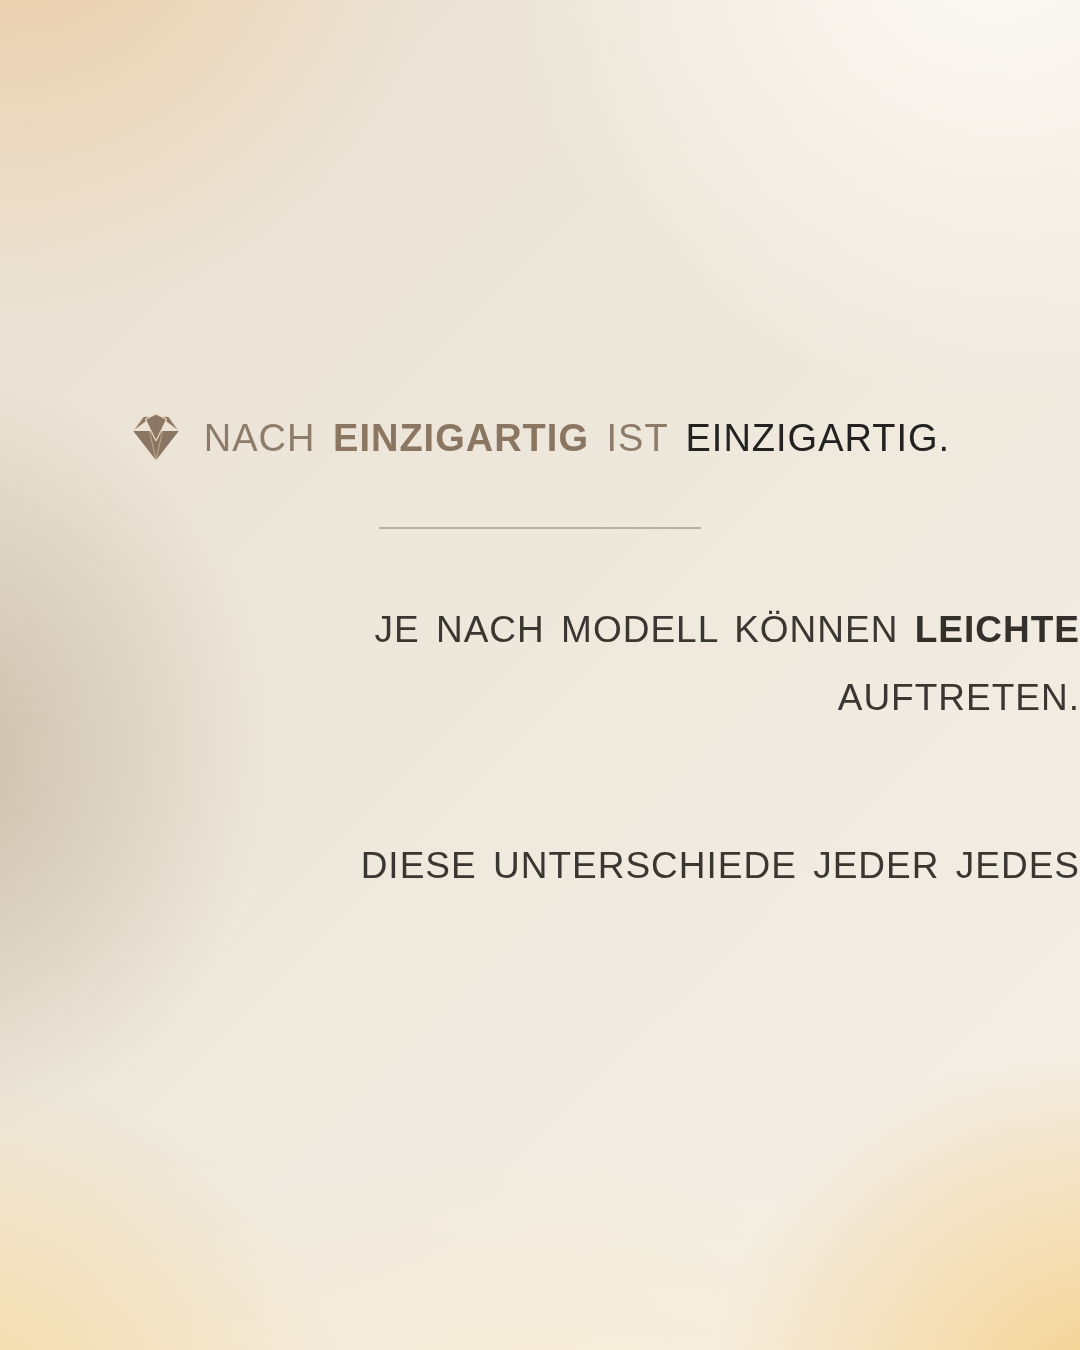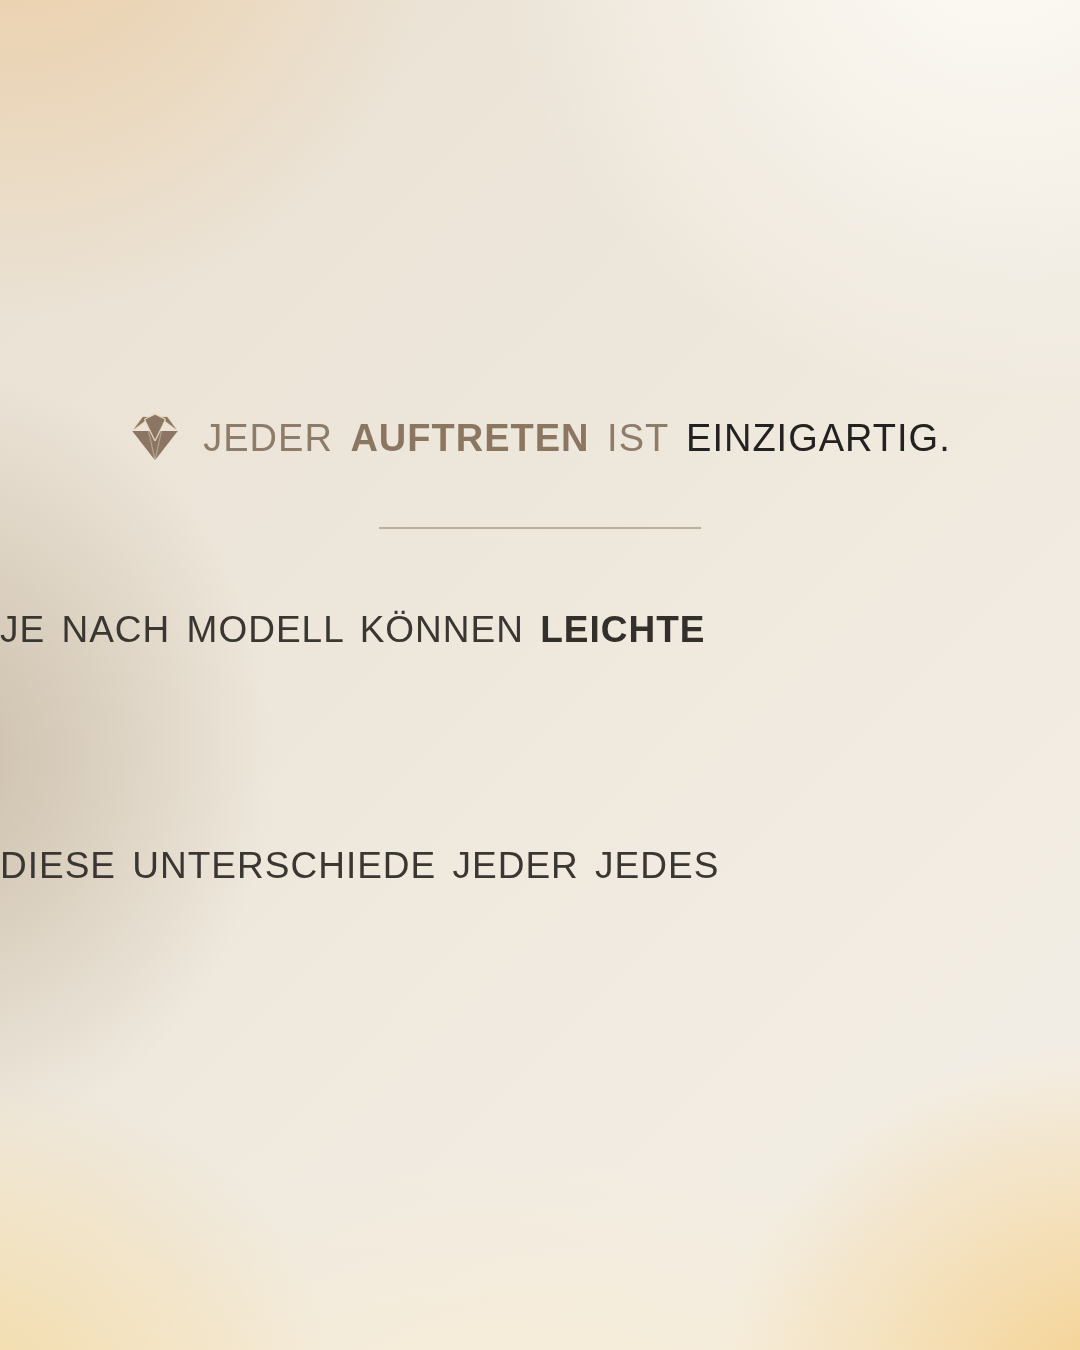--- a/index.html
+++ b/index.html
@@ -64,22 +64,22 @@
     transform: translateX(-50%);
     width: 322px;
     height: 2px;
     background: #b3a593;
     opacity: 0.85;
   }
 
   .para {
     position: absolute;
     left: 0;
-    right: 12px;
-    text-align: left;
+    right: 0;
+    text-align: right;
     font-size: 37px;
     letter-spacing: 1px;
     word-spacing: 5px;
     line-height: 68px;
     color: #3a3631;
   }
   .para .b {
     font-weight: bold;
     color: #332f2a;
   }
@@ -99,27 +99,28 @@
 
       <line x1="24" y1="22" x2="32" y2="58" stroke="#e9d7bf" stroke-width="1.5" opacity="0.45"></line>
       <line x1="40" y1="22" x2="32" y2="58" stroke="#e9d7bf" stroke-width="1.5" opacity="0.45"></line>
 
       <polygon points="17,5 26,5 6,20" fill="#8a7663" stroke="#e9d7bf" stroke-width="2.5" stroke-linejoin="round" paint-order="stroke"></polygon>
       <polygon points="47,5 38,5 58,20" fill="#8a7663" stroke="#e9d7bf" stroke-width="2.5" stroke-linejoin="round" paint-order="stroke"></polygon>
 
       <polygon points="32,2 44,8 32,33 20,8" fill="#8a7663" stroke="#e9d7bf" stroke-width="3" stroke-linejoin="round" paint-order="stroke"></polygon>
     </svg>
     <div class="heading-text">
-      <span>JEDER </span><span class="accent-bold">AUFTRETEN</span><span> IST </span><span class="dark">EINZIGARTIG.</span>
+      <span>NACH </span><span class="accent-bold">EINZIGARTIG</span><span> IST </span><span class="dark">EINZIGARTIG.</span>
     </div>
   </div>
 
   <div class="divider"></div>
 
   <div class="para para-1">
     <div class="line"><span>JE NACH MODELL KÖNNEN </span><span class="b">LEICHTE</span></div>
+    <div class="line"><span>AUFTRETEN.</span></div>
   </div>
 
   <div class="para para-2">
     <div class="line"><span>DIESE UNTERSCHIEDE JEDER JEDES</span></div>
   </div>
 
 </div>
 
 </body></html>

